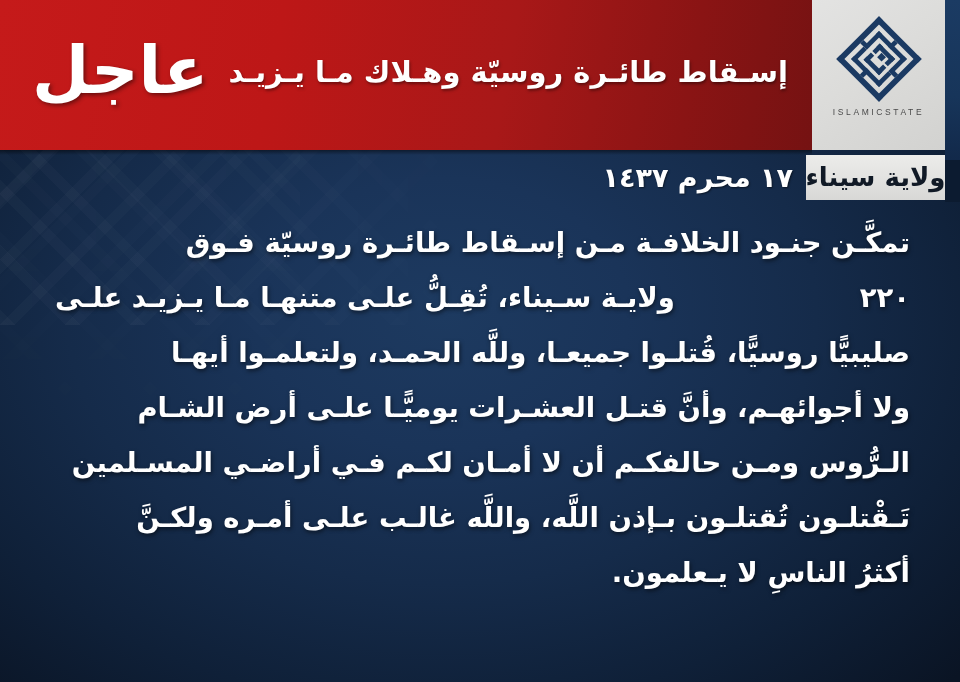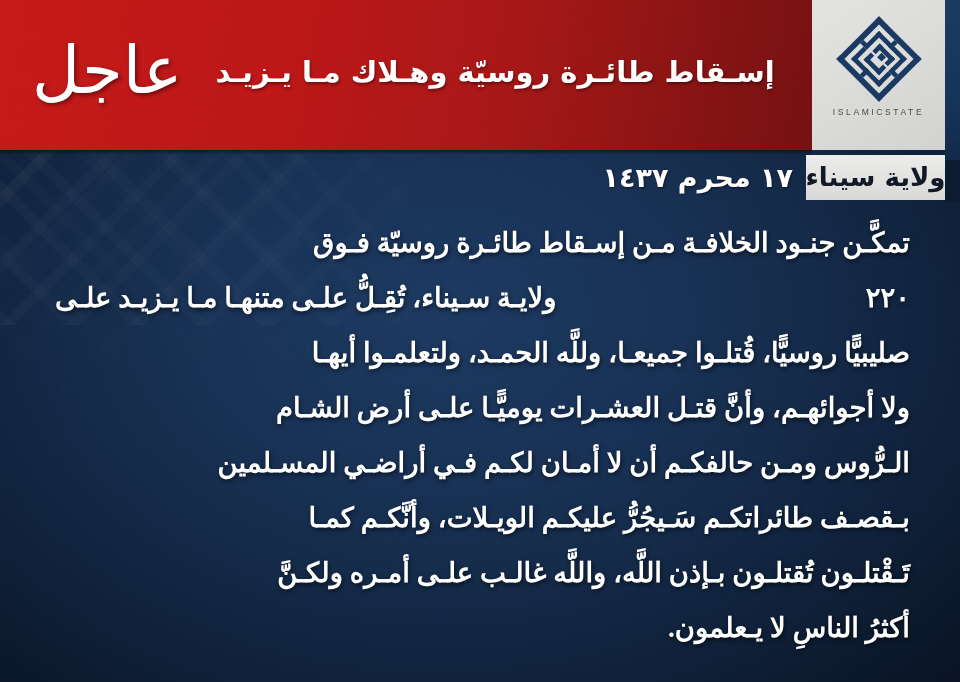--- a/index.html
+++ b/index.html
@@ -91,21 +91,21 @@
     display: flex;
     flex-direction: row;
     align-items: center;
     box-sizing: border-box;
     padding: 0 10px 0 14px;
   }
   .banner-urgent {
     flex: 0 0 auto;
     color: #ffffff;
     font-size: 66px;
-    font-weight: normal;
+    font-weight: bold;
     line-height: 1;
     letter-spacing: -1px;
     padding: 0 6px 8px 18px;
     text-shadow: 2px 2px 4px rgba(0,0,0,0.45);
     white-space: nowrap;
   }
   .banner-headline {
     flex: 1 1 auto;
     color: #ffffff;
     font-size: 29px;
@@ -223,21 +223,20 @@
     position: absolute;
     left: 55px;
     top: 215px;
     width: 855px;
     color: #ffffff;
     font-size: 27.5px;
     font-weight: bold;
     line-height: 55px;
     text-align: right;
     text-shadow: 1px 2px 4px rgba(0,0,0,0.55);
-    font-family: Liberation Serif, serif;
   }
   .statement .st-line {
     display: block;
     white-space: nowrap;
   }
   .statement .st-line.just {
     display: flex;
     flex-direction: row;
     justify-content: space-between;
   }
@@ -305,18 +304,17 @@
 
   <div class="statement">
     <span class="st-line">تمكَّـن جنـود الخلافـة مـن إسـقاط طائـرة روسيّة فـوق</span>
     <span class="st-line just">
         <span>٢٢٠</span>
         <span>ولايـة سـيناء، تُقِـلُّ علـى متنهـا مـا يـزيـد علـى</span>
       </span>
     <span class="st-line">صليبيًّا روسيًّا، قُتلـوا جميعـا، وللَّه الحمـد، ولتعلمـوا أيهـا</span>
     <span class="st-line">ولا أجوائهـم، وأنَّ قتـل العشـرات يوميًّـا علـى أرض الشـام</span>
     <span class="st-line">الـرُّوس ومـن حالفكـم أن لا أمـان لكـم فـي أراضـي المسـلمين</span>
-    <span class="st-line">بـقصـف طائراتكـم سَـيجُرُّ عليكـم الويـلات، وأنَّكـم كمـا</span>
     <span class="st-line">تَـقْتلـون تُقتلـون بـإذن اللَّه، واللَّه غالـب علـى أمـره ولكـنَّ</span>
     <span class="st-line">أكثرُ الناسِ لا يـعلمون.</span>
   </div>
 
 </div>
 
 </body></html>

